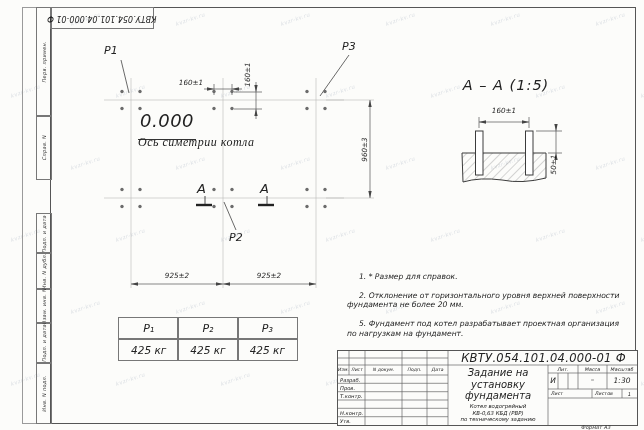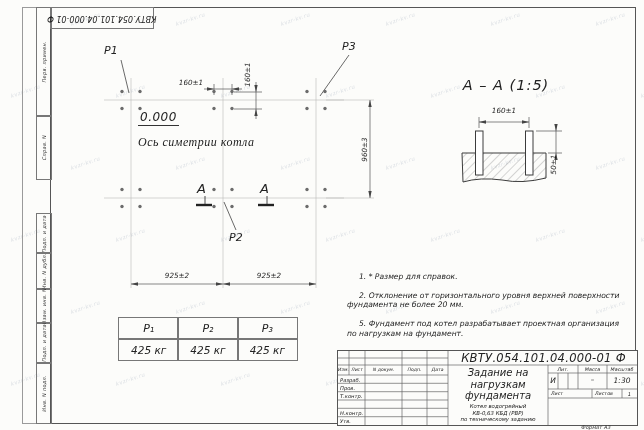--- a/index.html
+++ b/index.html
@@ -192,21 +192,21 @@
         <circle cx="307" cy="189.5" r="1.7"></circle>
         <circle cx="325" cy="189.5" r="1.7"></circle>
         <circle cx="307" cy="206.5" r="1.7"></circle>
         <circle cx="325" cy="206.5" r="1.7"></circle>
       </g>
   </svg>
 
   <div class="abs it nowrap" style="left:104px;top:44px;font-size:11px;">P1</div>
   <div class="abs it nowrap" style="left:342px;top:40px;font-size:11px;">P3</div>
   <div class="abs it nowrap" style="left:229px;top:231px;font-size:11px;">P2</div>
-  <div class="abs it nowrap" style="left:138px;top:110px;font-size:12px;border-bottom:1.1px solid #333;padding:0 2px 1px 2px;letter-spacing:.5px;">0.000</div>
+  <div class="abs it nowrap" style="left:138px;top:110px;font-size:18px;border-bottom:1.1px solid #333;padding:0 2px 8px 2px;letter-spacing:.5px;">0.000</div>
   <div class="abs it nowrap" style="left:138px;top:135px;font-size:12px;letter-spacing:.5px;font-family:Liberation Serif, serif;">Ось симетрии котла</div>
   <div class="abs dimtext ctr" style="left:172px;top:78px;width:38px;">160±1</div>
   <div class="abs dimtext ctr vtext" style="left:230px;top:70px;width:34px;">160±1</div>
   <div class="abs dimtext ctr" style="left:155px;top:271px;width:44px;">925±2</div>
   <div class="abs dimtext ctr" style="left:247px;top:271px;width:44px;">925±2</div>
   <div class="abs dimtext ctr vtext" style="left:344px;top:145px;width:40px;">960±3</div>
   <div class="abs it nowrap" style="left:197px;top:181px;font-size:13px;">A</div>
   <div class="abs it nowrap" style="left:260px;top:181px;font-size:13px;">A</div>
 
   <div class="abs it ctr nowrap" style="left:450px;top:77px;width:112px;font-size:14.5px;letter-spacing:1px;">А – А (1:5)</div>
@@ -264,21 +264,21 @@
     <div class="abs stamp-label ctr" style="left:27px;top:16px;width:37px;font-size:4.6px;">N докум.</div>
     <div class="abs stamp-label ctr" style="left:64px;top:16px;width:25px;font-size:4.6px;">Подп.</div>
     <div class="abs stamp-label ctr" style="left:89px;top:16px;width:21px;font-size:4.6px;">Дата</div>
 
     <div class="abs stamp-label" style="left:2px;top:25.5px;">Разраб.</div>
     <div class="abs stamp-label" style="left:2px;top:34px;">Пров.</div>
     <div class="abs stamp-label" style="left:2px;top:42.3px;">Т.контр.</div>
     <div class="abs stamp-label" style="left:2px;top:59px;">Н.контр.</div>
     <div class="abs stamp-label" style="left:2px;top:67.3px;">Утв.</div>
 
-    <div class="abs it ctr" style="left:112px;top:16px;width:96px;font-size:10px;line-height:11.5px;">Задание на нагрузкам фундамента</div>
+    <div class="abs it ctr" style="left:112px;top:16px;width:96px;font-size:10px;line-height:11.5px;">Задание на установку фундамента</div>
     <div class="abs it ctr" style="left:112px;top:52px;width:96px;font-size:5.4px;line-height:6.6px;">
       <span style="display:block;">Котел водогрейный</span>
       <span style="display:block;">КВ-0,63 КБД (РВР)</span>
       <span style="display:block;">по техническому заданию</span>
     </div>
 
     <div class="abs stamp-label ctr" style="left:210px;top:15.5px;width:30px;font-size:4.8px;">Лит.</div>
     <div class="abs stamp-label ctr" style="left:240px;top:15.5px;width:29px;font-size:4.8px;">Масса</div>
     <div class="abs stamp-label ctr" style="left:269px;top:15.5px;width:30px;font-size:4.8px;">Масштаб</div>
     <div class="abs it ctr" style="left:210px;top:25px;width:10px;font-size:7.5px;">И</div>

